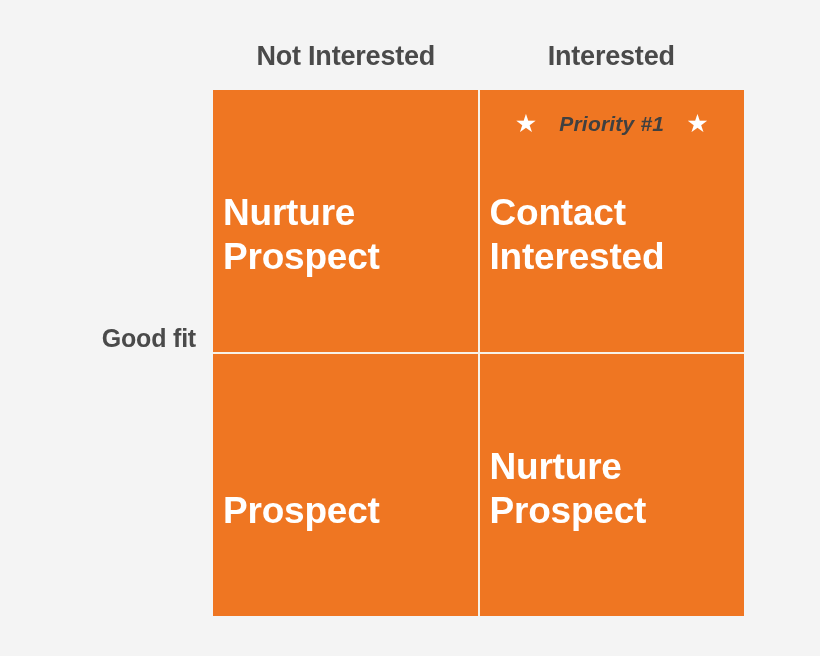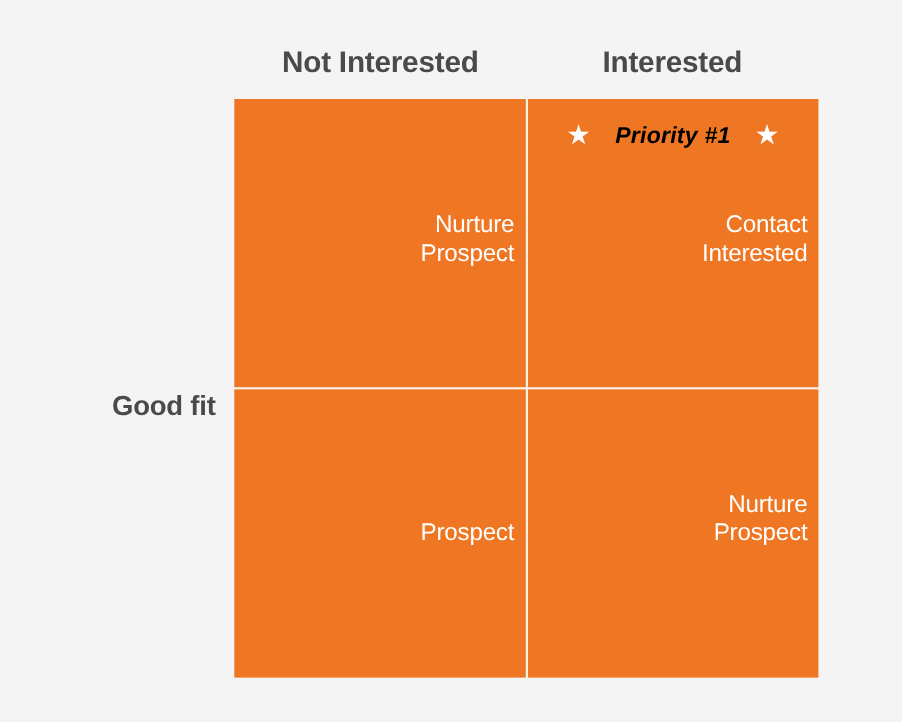--- a/index.html
+++ b/index.html
@@ -39,21 +39,21 @@
     font-weight: bold;
     color: #4a4a4a;
     letter-spacing: -0.2px;
     white-space: nowrap;
   }
 
   
   .row-labels {
     position: absolute;
     left: 0px;
-    top: 106px;
+    top: 75px;
     width: 205px;
     height: 526px;
     display: flex;
     flex-direction: column;
   }
   .row-label {
     flex: 1 1 50%;
     display: flex;
     align-items: center;
     justify-content: flex-end;
@@ -97,39 +97,39 @@
     align-items: center;
     justify-content: center;
     gap: 22px;
   }
   .star-icon {
     color: #ffffff;
     font-size: 25px;
     line-height: 1;
   }
   .priority-text {
-    color: #000000;
+    color: #404040;
     font-size: 21px;
     font-weight: bold;
     font-style: italic;
     letter-spacing: 0.2px;
     white-space: nowrap;
   }
 
   .quadrant-label {
     position: absolute;
     top: 0;
     left: 0;
     right: 0;
     padding: 0 10px;
     box-sizing: border-box;
-    text-align: right;
+    text-align: left;
     color: #ffffff;
-    font-size: 22px;
-    font-weight: normal;
+    font-size: 37px;
+    font-weight: bold;
     line-height: 1.18;
     letter-spacing: -0.2px;
   }
   .quadrant-top .quadrant-label   { top: 101px; }
   .quadrant-bottom .quadrant-label{ top: 91px; }
 </style>
 </head>
 <body>
 
 <div class="matrix-wrap">

